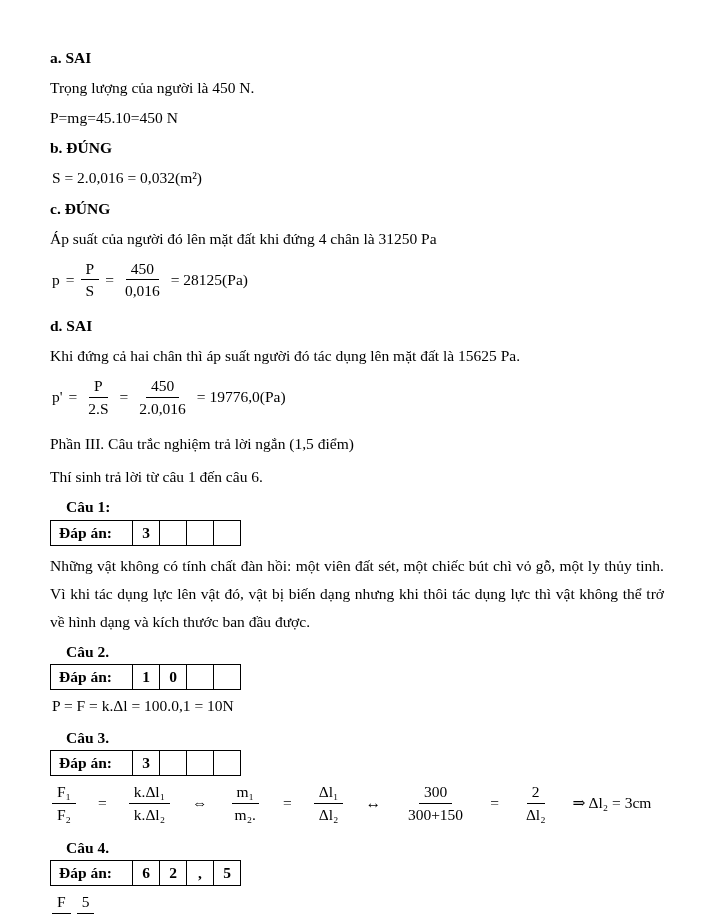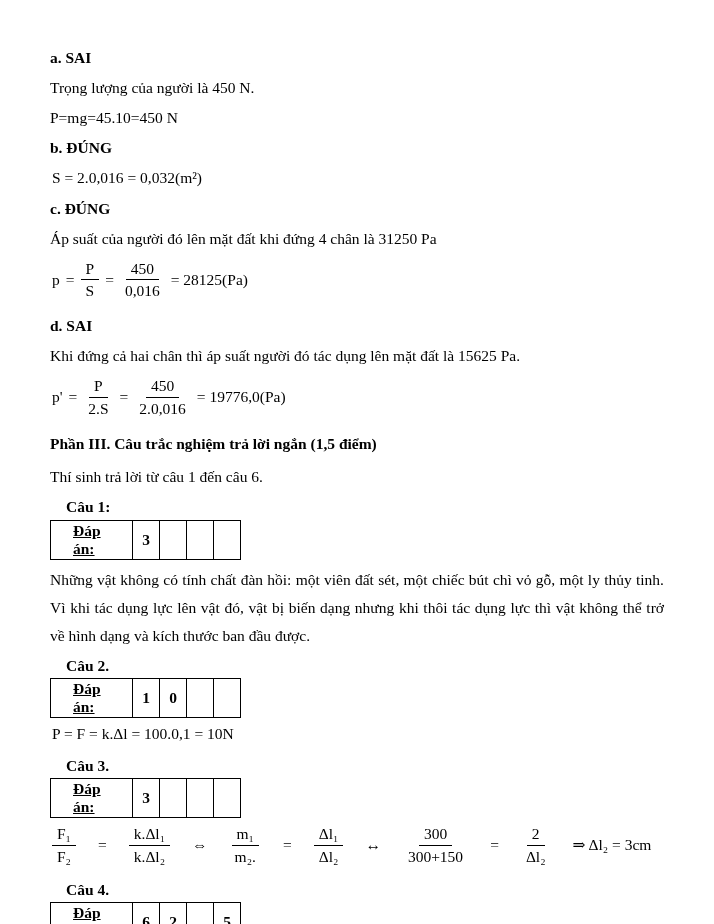--- a/index.html
+++ b/index.html
@@ -6,28 +6,28 @@
   .page{
     width:714px;min-height:924px;box-sizing:border-box;
     padding:48px 50px 40px 50px;
     font-family:"Liberation Serif","DejaVu Serif",serif;
     font-size:15.5px;color:#000;background:#fff;
   }
   p{margin:0 0 10.5px 0;line-height:1.25;}
   .b{font-weight:bold;}
   .para{line-height:1.82;margin:0 0 6px 0;text-align:justify;}
   .q-label{font-weight:bold;margin:6px 0 3px 16px;}
-  .section-head{font-weight:bold;margin:10px 0 14px 0;}
+  .section-head{font-weight:normal;margin:10px 0 14px 0;}
   
   table.ans{border-collapse:collapse;margin:0 0 6px 0;}
   table.ans td{
     border:1.6px solid #000;height:25px;box-sizing:border-box;
     font-weight:bold;font-size:15.5px;vertical-align:middle;
   }
-  td.lbl{width:82px;padding:1px 22px;text-decoration:underline;}
+  td.lbl{width:82px;padding:1px 8px;}
   td.cell{width:27px;text-align:center;padding:1px 2px;}
   
   .formula{
     display:flex;align-items:center;gap:6px;
     margin:4px 0 16px 2px;font-size:15.5px;
     font-family:"Liberation Serif","DejaVu Serif",serif;
   }
   .formula.tight{gap:22px;margin-bottom:14px;}
   .frac{display:inline-flex;flex-direction:column;align-items:center;text-align:center;line-height:1.25;}
   .frac .num{display:block;padding:0 5px 1px 5px;border-bottom:1.2px solid #000;}

